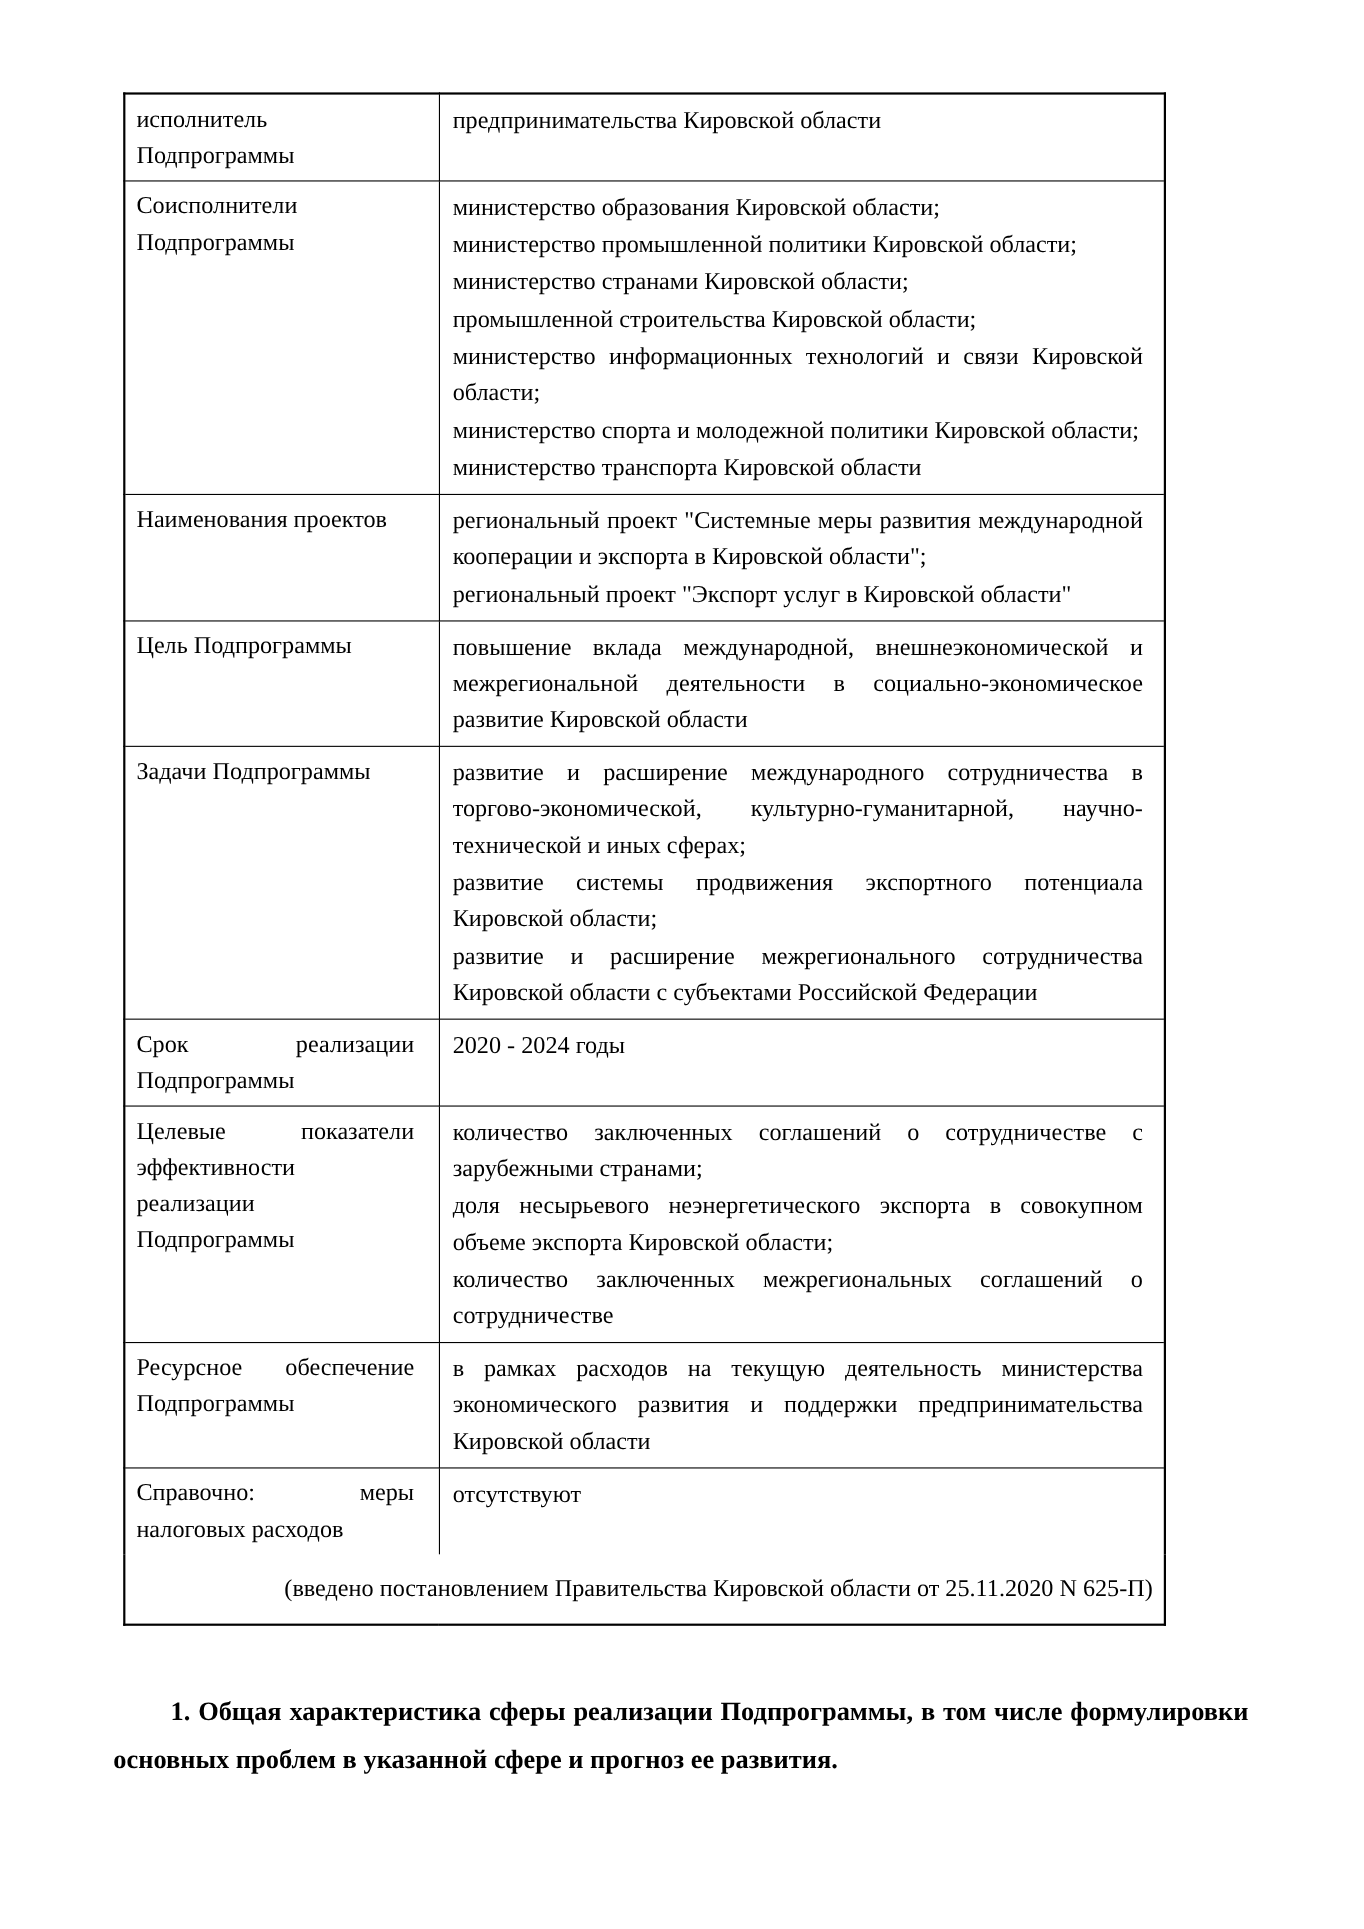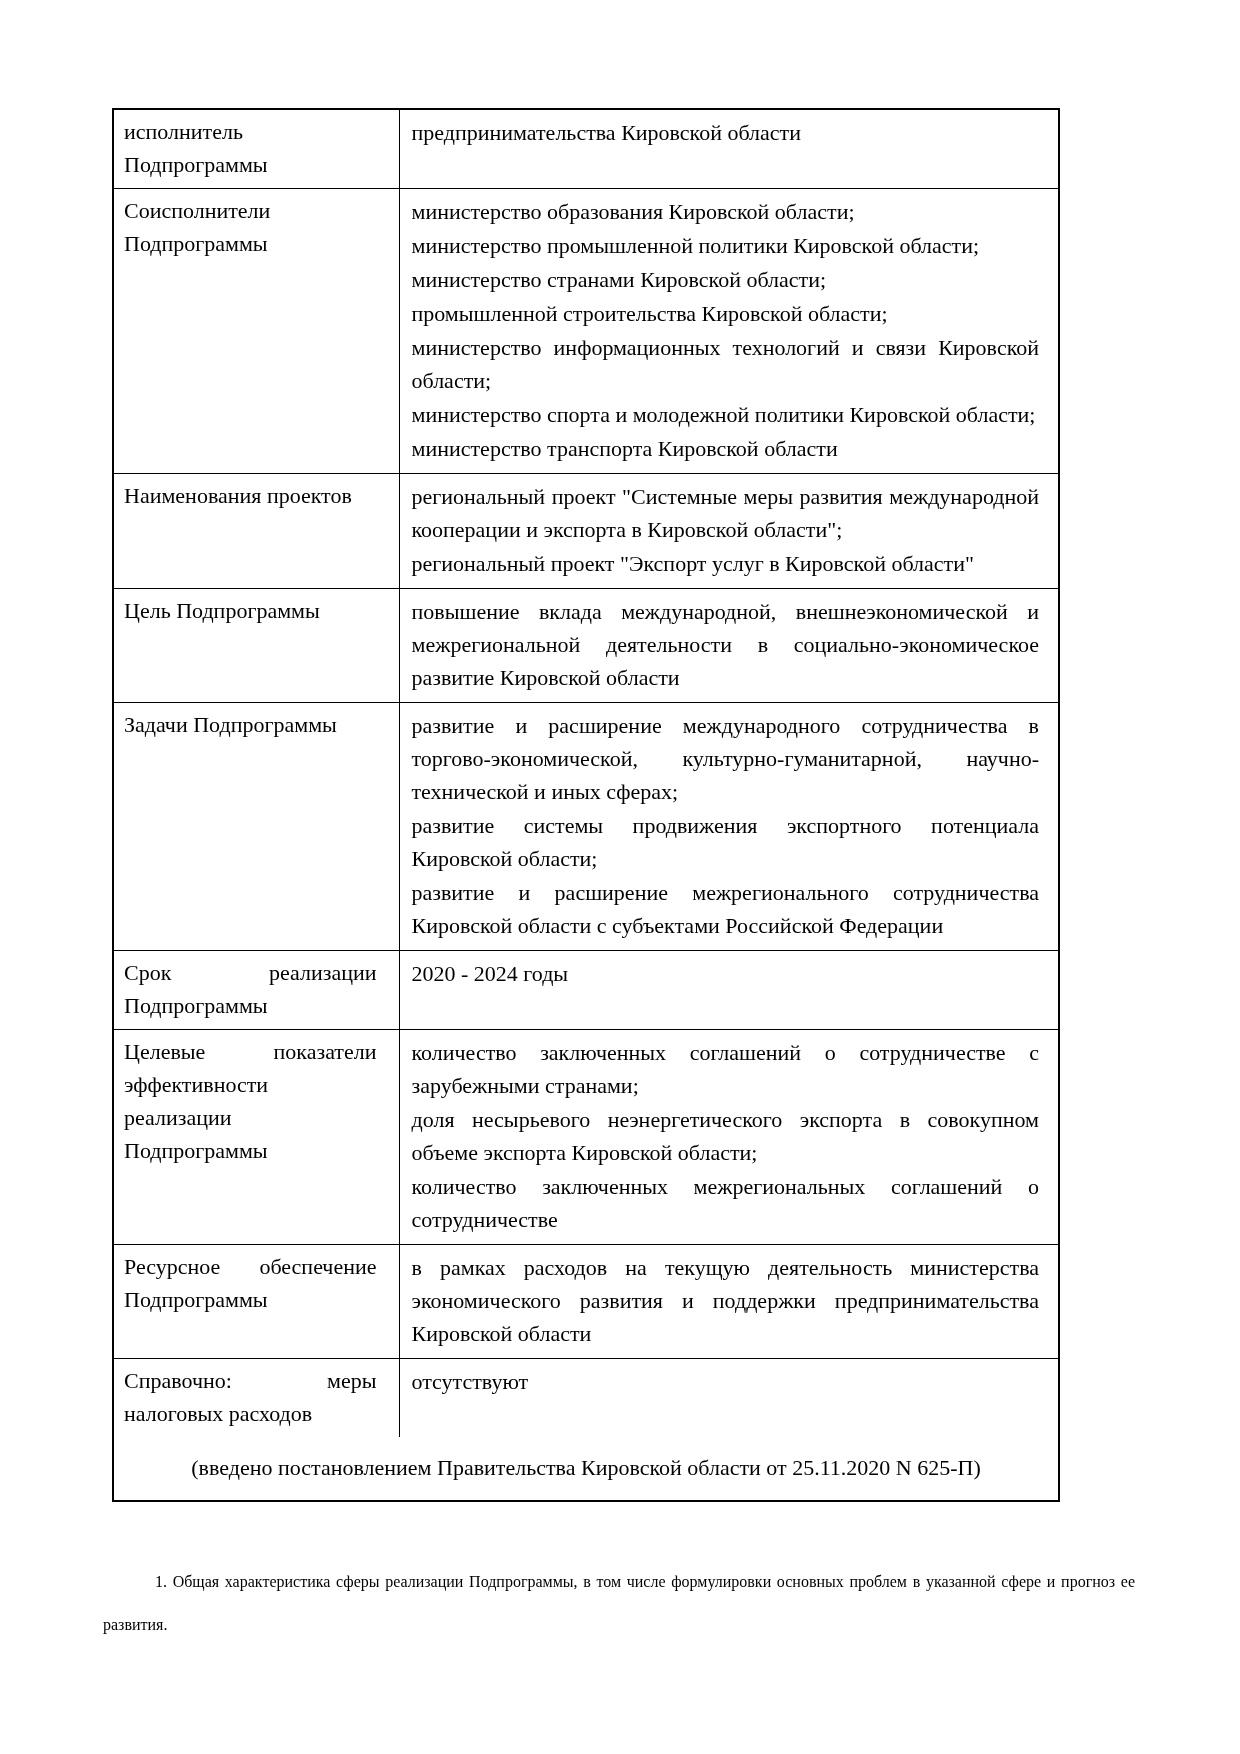--- a/index.html
+++ b/index.html
@@ -12,21 +12,21 @@
     height: 1754px;
     background: #ffffff;
     color: #000000;
     font-family: "Liberation Serif", "DejaVu Serif", serif;
     overflow: hidden;
   }
   .page {
     box-sizing: border-box;
     width: 1240px;
     height: 1754px;
-    padding: 108px 0 0 103px;
+    padding: 84px 0 0 103px;
   }
   table.passport-table {
     margin-left: 9px;
     width: 948px;
     table-layout: fixed;
     border-collapse: collapse;
     border: 2px solid #000000;
   }
   col.label-col { width: 286px; }
   td {
@@ -44,28 +44,28 @@
   }
   .value-paragraph {
     margin: 1px;
   }
   
   tbody tr.passport-row:nth-last-child(2) td {
     border-bottom: none;
   }
   tr.footnote-row td.footnote-cell {
     border: none;
-    text-align: center;
+    text-align: right;
     padding: 14px 10px 16px 10px;
   }
   .section-heading {
     width: 1032px;
     margin: 58px 0 0 0;
-    font-size: 16px;
-    font-weight: normal;
+    font-size: 24px;
+    font-weight: bold;
     line-height: 43px;
     text-align: justify;
     text-indent: 52px;
   }
 </style>
 </head>
 <body>
 
 <div class="page">
 

